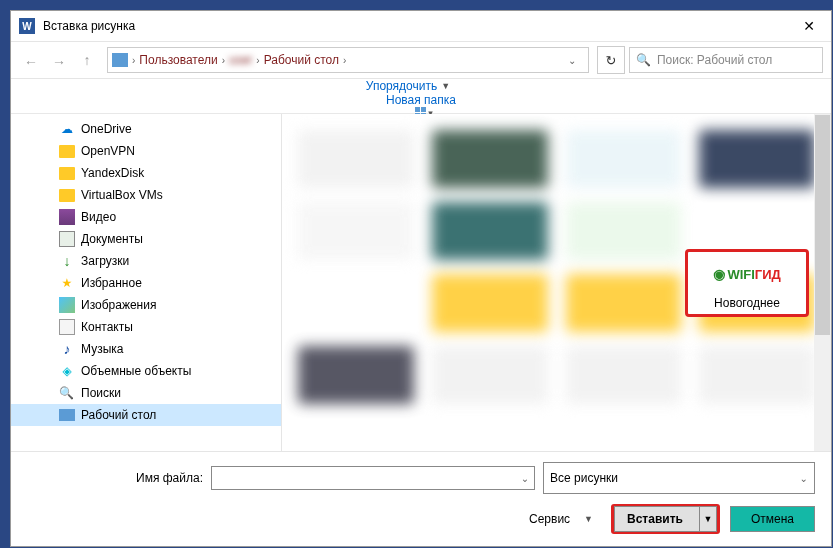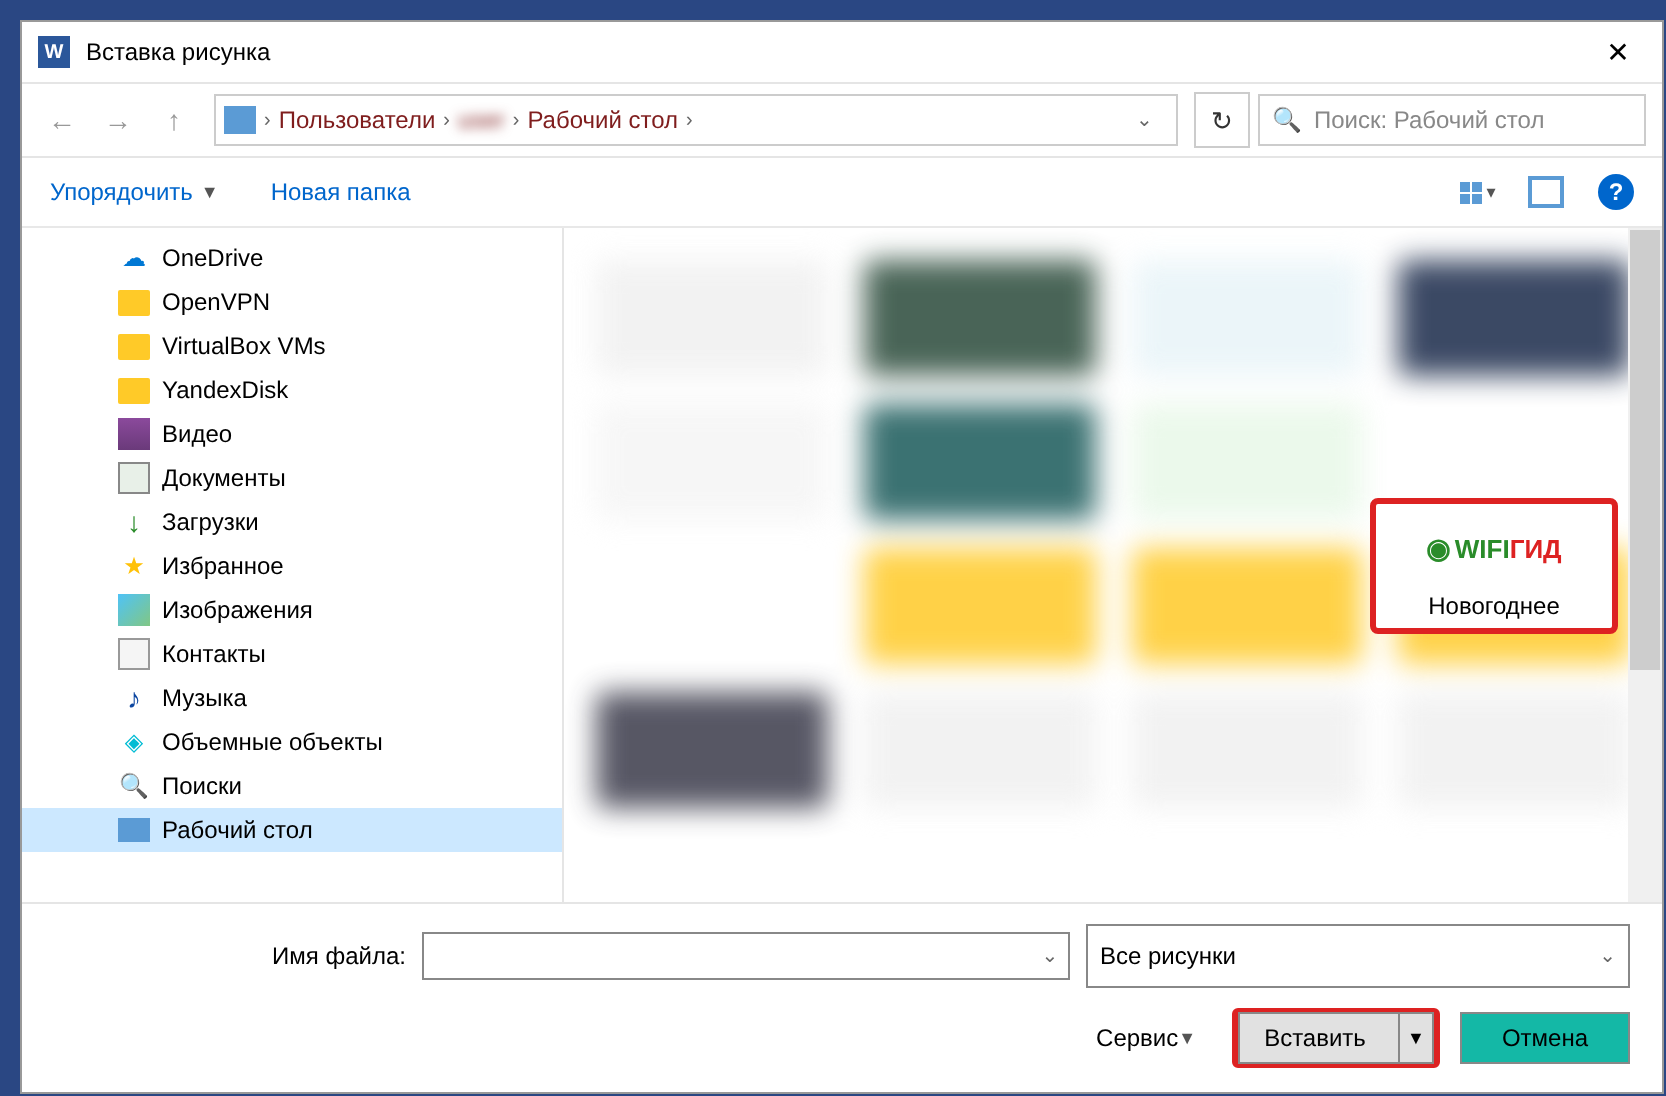--- a/index.html
+++ b/index.html
@@ -121,20 +121,21 @@
       padding: 0 6px;
       gap: 6px;
       color: #888;
     }
     .toolbar {
       height: 34px;
       display: flex;
       align-items: center;
       padding: 0 14px;
       border-bottom: 1px solid #e8e8e8;
+      flex-direction: column;
     }
     .toolbar .organize {
       color: #0066cc;
       display: flex;
       align-items: center;
       gap: 4px;
       margin-right: 26px;
     }
     .toolbar .newfolder {
       color: #0066cc;
@@ -315,30 +316,31 @@
     }
     .bottom-row2 {
       display: flex;
       align-items: center;
       justify-content: flex-end;
       gap: 10px;
     }
     .tools-lbl {
       display: flex;
       align-items: center;
-      gap: 0;
+      gap: 14px;
       margin-right: 8px;
     }
     .insert-btn {
       height: 24px;
       border: 3px solid #d22;
       border-radius: 3px;
       background: #e1e1e1;
       display: flex;
       align-items: center;
+      font-weight: bold;
     }
     .insert-btn .main {
       padding: 0 16px 0 12px;
       border: 1px solid #888;
       border-right: 1px solid #888;
       height: 100%;
       display: flex;
       align-items: center;
     }
     .insert-btn .dd {
@@ -421,25 +423,25 @@
       <div class="sidebar-item">
           <span class="icon cloud">☁</span>
           <span class="lbl">OneDrive</span>
         </div>
       <div class="sidebar-item">
           <span class="icon folder"></span>
           <span class="lbl">OpenVPN</span>
         </div>
       <div class="sidebar-item">
           <span class="icon folder"></span>
+          <span class="lbl">YandexDisk</span>
+        </div>
+      <div class="sidebar-item">
+          <span class="icon folder"></span>
           <span class="lbl">VirtualBox VMs</span>
-        </div>
-      <div class="sidebar-item">
-          <span class="icon folder"></span>
-          <span class="lbl">YandexDisk</span>
         </div>
       <div class="sidebar-item">
           <span class="icon video"></span>
           <span class="lbl">Видео</span>
         </div>
       <div class="sidebar-item">
           <span class="icon docs"></span>
           <span class="lbl">Документы</span>
         </div>
       <div class="sidebar-item">

